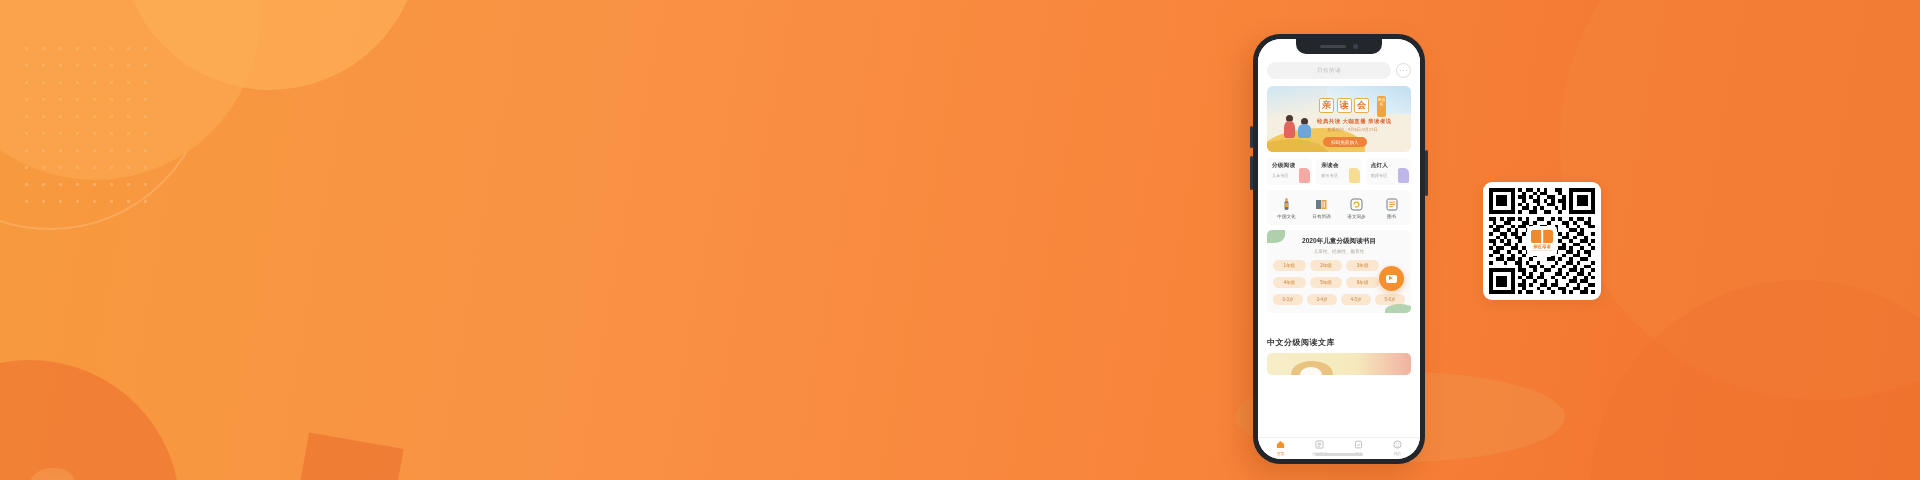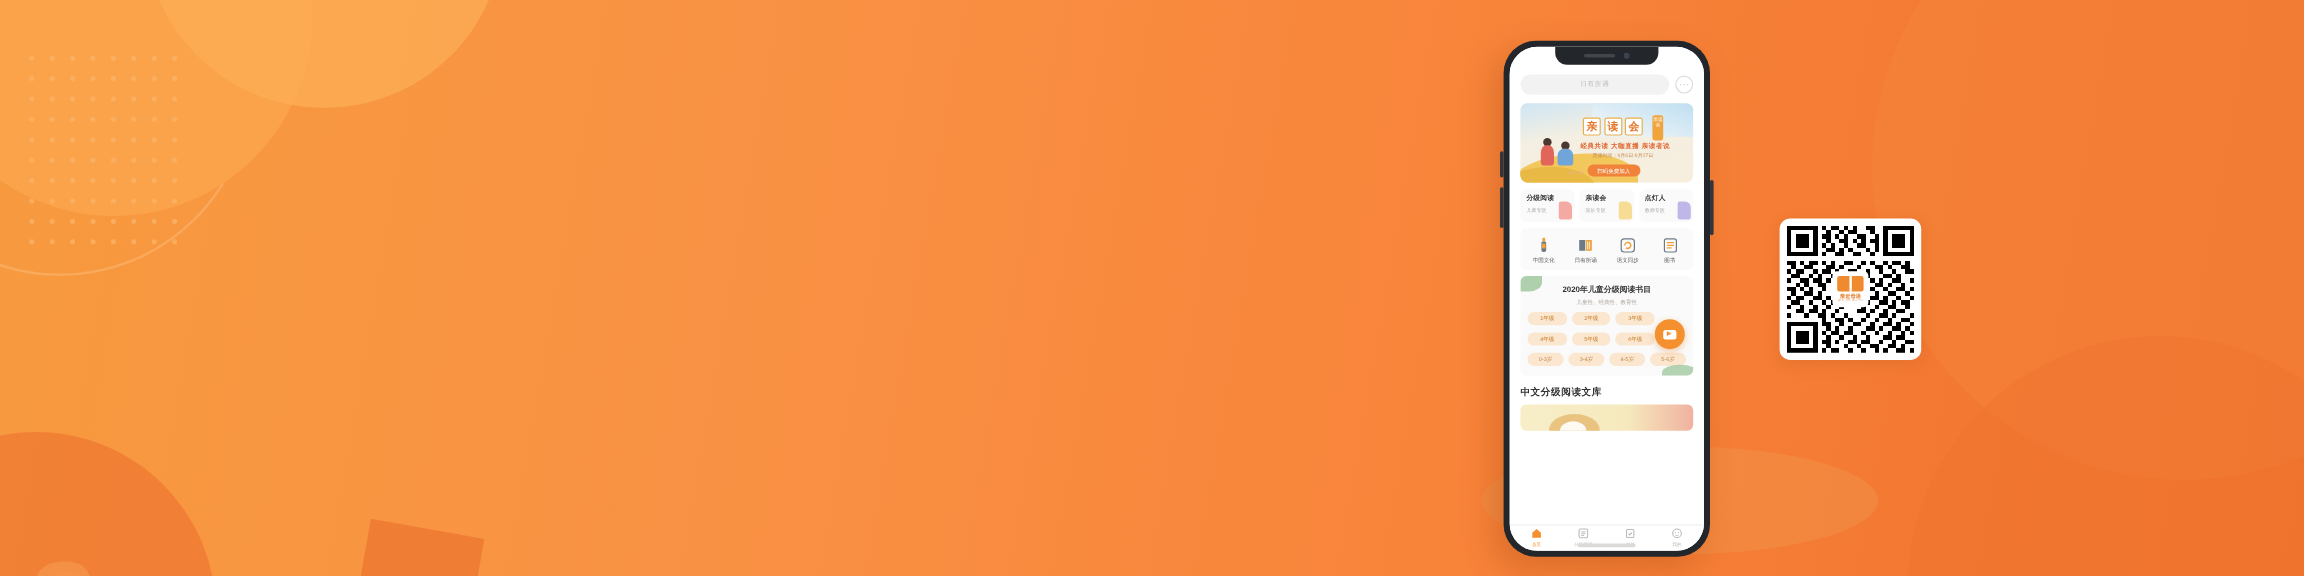--- a/index.html
+++ b/index.html
@@ -248,21 +248,21 @@
     display:flex;align-items:center;justify-content:center;
     box-shadow:0 2px 6px rgba(230,130,40,.4);
   }
   .playbtn .scr{ width:11px;height:8px;border-radius:2px;background:#fff;position:relative;}
   .playbtn .scr::after{
     content:""; position:absolute; left:3.4px; top:1.8px;
     border-left:4px solid #f5902f; border-top:2.2px solid transparent;
     border-bottom:2.2px solid transparent;
   }
 
-  .libtitle{ margin-top:8px; font-size:8px; font-weight:700; color:#333; letter-spacing:.5px;}
+  .libtitle{ margin-top:24px; font-size:8px; font-weight:700; color:#333; letter-spacing:.5px;}
   .libcard{
     margin-top:5px; height:22px; border-radius:5px;
     background:linear-gradient(90deg,#f7eec8 0%,#f6e9bd 62%,#f0b2a0 100%);
     position:relative; overflow:hidden;
   }
   .libcard .arc{
     position:absolute; left:24px; bottom:-12px; width:42px;height:26px;
     border-radius:50% 50% 0 0; background:#e6b96f; opacity:.8;
   }
   .libcard .arc2{

